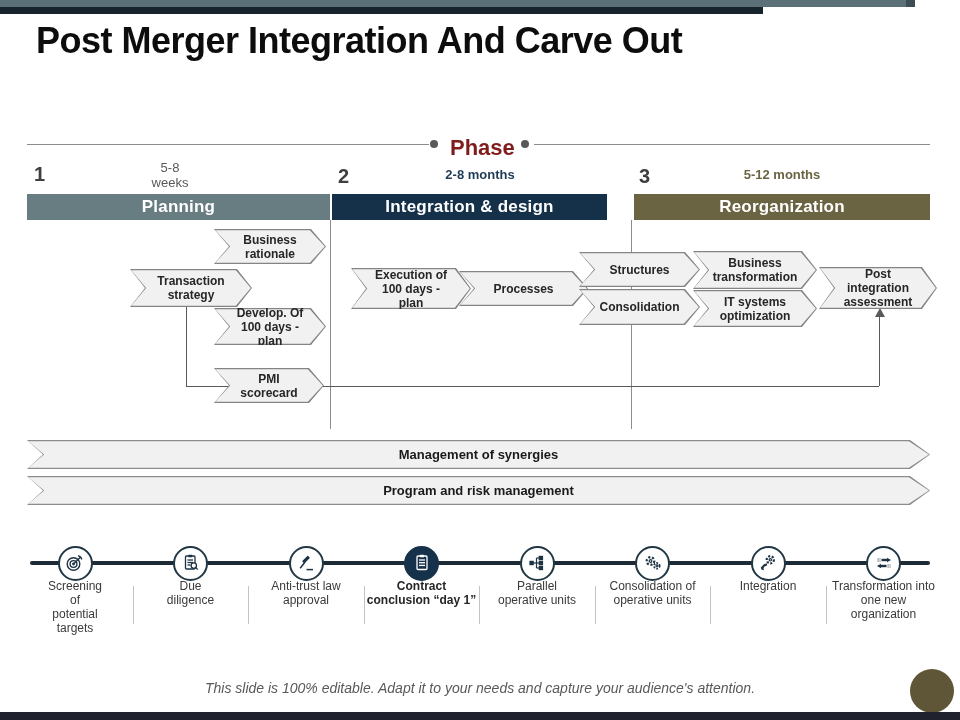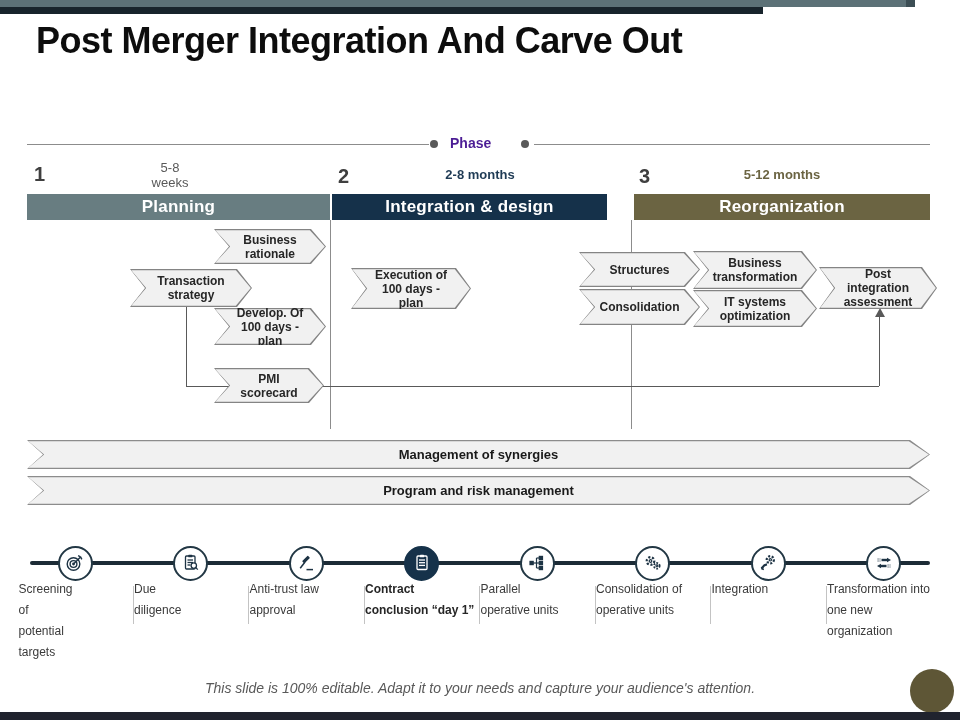--- a/index.html
+++ b/index.html
@@ -9,21 +9,21 @@
   
   .bar{position:absolute;}
 
   
   .title{position:absolute;left:36px;top:20px;font-size:36px;font-weight:bold;color:#0d0d0d;letter-spacing:-0.5px;}
 
   
   .hline{position:absolute;height:1px;background:#8c8c8c;}
   .vline{position:absolute;width:1px;background:#8c8c8c;}
   .dot{position:absolute;width:8px;height:8px;border-radius:50%;background:#595959;}
-  .phase-word{position:absolute;font-size:14px;font-weight:bold;color:#4c1d95;}
+  .phase-word{position:absolute;font-size:22px;font-weight:bold;color:#7f1d1d;}
 
   .phase-num{position:absolute;font-size:20px;font-weight:bold;color:#3f3f3f;}
   .duration{position:absolute;font-size:13px;font-weight:bold;text-align:center;white-space:pre-line;line-height:15px;}
 
   .phase-bar{position:absolute;height:26px;display:flex;align-items:center;justify-content:center;
              color:#ffffff;font-size:17px;font-weight:bold;letter-spacing:0.2px;}
 
   
   .chev{position:absolute;background:#848484;
         clip-path:polygon(0% 0%,calc(100% - 15px) 0%,100% 50%,calc(100% - 15px) 100%,0% 100%,15px 50%);
@@ -41,22 +41,22 @@
   .banner .lbl{position:relative;z-index:2;font-size:13px;font-weight:bold;color:#1a1a1a;}
 
   .arrowhead-up{position:absolute;width:0;height:0;border-left:5px solid transparent;
                 border-right:5px solid transparent;border-bottom:9px solid #595959;}
 
   
   .tl-line{position:absolute;left:30px;top:561px;width:900px;height:4px;background:#1c2b36;border-radius:2px;}
   .ms-circle{position:absolute;width:31px;height:31px;border-radius:50%;background:#ffffff;
              border:2px solid #223744;display:flex;align-items:center;justify-content:center;}
   .ms-circle.filled{background:#16324a;border-color:#16324a;}
-  .ms-label{position:absolute;width:113px;font-size:12px;line-height:21px;color:#3a3a3a;
-            white-space:pre-line;}
+  .ms-label{position:absolute;width:113px;font-size:12px;line-height:14px;color:#3a3a3a;
+            text-align:center;white-space:pre-line;}
   .ms-label.bold{font-weight:bold;color:#262626;}
   .sep{position:absolute;width:1px;height:38px;background:#c3c3c3;top:586px;}
 
   .footer-note{position:absolute;left:0;top:680px;width:960px;text-align:center;
                font-size:14px;font-style:italic;color:#595959;}
   .olive-circle{position:absolute;left:910px;top:669px;width:44px;height:44px;border-radius:50%;}
 </style>
 </head>
 <body>
 
@@ -106,20 +106,23 @@
     <span class="lbl">Transaction strategy</span>
   </div>
   <div class="chev" style="left:214px;top:308px;width:112px;height:37px;">
     <span class="lbl">Develop. Of 100 days - plan</span>
   </div>
   <div class="chev" style="left:214px;top:368px;width:110px;height:35px;">
     <span class="lbl">PMI scorecard</span>
   </div>
   <div class="chev" style="left:351px;top:268px;width:120px;height:41px;">
     <span class="lbl">Execution of 100 days - plan</span>
+  </div>
+  <div class="chev" style="left:459px;top:271px;width:129px;height:35px;">
+    <span class="lbl">Processes</span>
   </div>
   <div class="chev" style="left:579px;top:252px;width:121px;height:35px;">
     <span class="lbl">Structures</span>
   </div>
   <div class="chev" style="left:579px;top:289px;width:121px;height:36px;">
     <span class="lbl">Consolidation</span>
   </div>
   <div class="chev" style="left:693px;top:251px;width:124px;height:38px;">
     <span class="lbl">Business transformation</span>
   </div>

